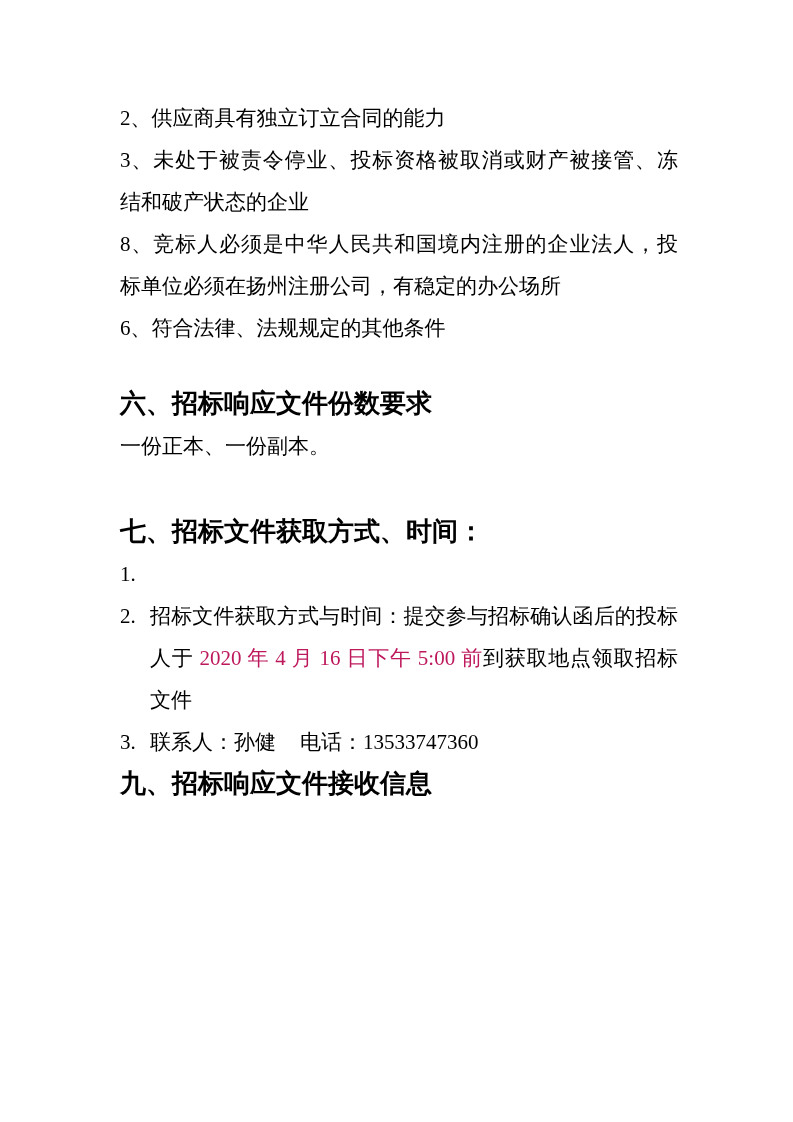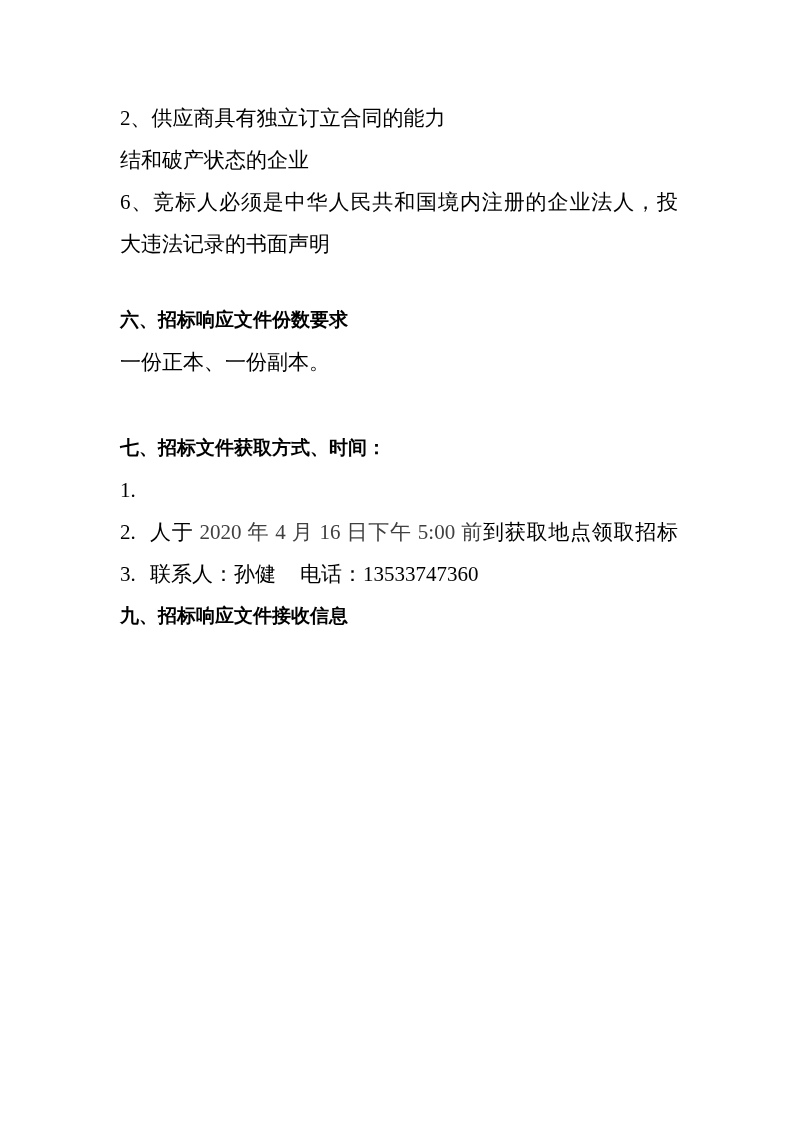--- a/index.html
+++ b/index.html
@@ -19,62 +19,66 @@
   .line {
     text-align: left;
     min-height: 42px;
   }
   .line.fill {
     text-align: justify;
     text-align-last: justify;
   }
   .heading {
     font-weight: 700;
-    font-size: 19px;
+    font-size: 26px;
     line-height: 42px;
   }
   .h-six { margin-top: 34px; }
   .h-seven { margin-top: 44px; }
   .h-nine { margin-top: 0; }
   .olist-item { display: flex; }
   .olist-item .num {
     flex: 0 0 30px;
     width: 30px;
   }
   .olist-item .content { flex: 1 1 auto; min-width: 0; }
-  .red { color: #404040; }
+  .red { color: #be185d; }
   .gap { display: inline-block; width: 24px; }
 </style>
 </head>
 <body>
 
 <div class="page">
 
   <section>
     <div class="line">2、供应商具有独立订立合同的能力</div>
+    <div class="line fill">3、未处于被责令停业、投标资格被取消或财产被接管、冻</div>
     <div class="line">结和破产状态的企业</div>
-    <div class="line fill">6、竞标人必须是中华人民共和国境内注册的企业法人，投</div>
-    <div class="line">大违法记录的书面声明</div>
+    <div class="line fill">8、竞标人必须是中华人民共和国境内注册的企业法人，投</div>
+    <div class="line">标单位必须在扬州注册公司，有稳定的办公场所</div>
+    <div class="line">6、符合法律、法规规定的其他条件</div>
   </section>
 
   <h2 class="heading h-six line">六、招标响应文件份数要求</h2>
   <div class="line">一份正本、一份副本。</div>
 
   <h2 class="heading h-seven line">七、招标文件获取方式、时间：</h2>
 
   <div class="olist-item">
     <span class="num line">1.</span>
     <div class="content">
     </div>
   </div>
 
   <div class="olist-item">
     <span class="num line">2.</span>
     <div class="content">
+      <div class="line fill">招标文件获取方式与时间：提交参与招标确认函后的投标</div>
       <div class="line fill"><span>人于 </span><span class="red">2020 年 4 月 16 日下午 5:00 前</span><span>到获取地点领取招标</span></div>
+      <div class="line">文件</div>
     </div>
   </div>
 
   <div class="olist-item">
     <span class="num line">3.</span>
     <div class="content">
       <div class="line"><span>联系人：</span><span>孙健</span><span class="gap"></span><span>电话：</span><span>13533747360</span></div>
     </div>
   </div>
 

